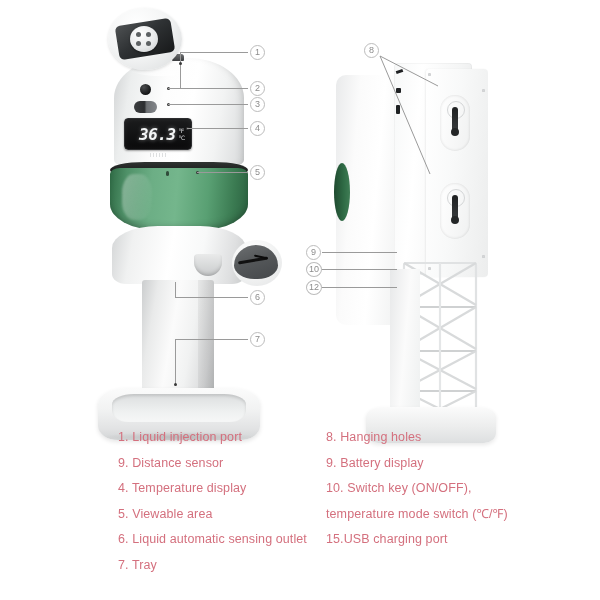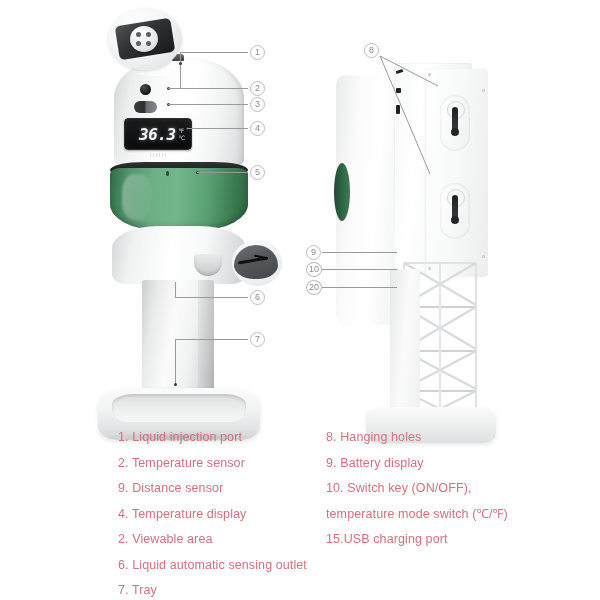--- a/index.html
+++ b/index.html
@@ -422,30 +422,29 @@
     <span>9</span>
   </div>
 
   <div class="leader h" style="left:322px;top:269px;width:75px;"></div>
   <div class="lbl-circle" style="left:306px;top:262px;width:16px;height:15px;">
     <span>10</span>
   </div>
 
   <div class="leader h" style="left:322px;top:287px;width:75px;"></div>
   <div class="lbl-circle" style="left:306px;top:280px;width:16px;height:15px;">
-    <span>20</span>
+    <span>12</span>
   </div>
 
   <div id="captions">
     <div class="cap-col left">
       <div class="cap-item">1. Liquid injection port</div>
-      <div class="cap-item">2. Temperature sensor</div>
       <div class="cap-item">9. Distance sensor</div>
       <div class="cap-item">4. Temperature display</div>
-      <div class="cap-item">2. Viewable area</div>
+      <div class="cap-item">5. Viewable area</div>
       <div class="cap-item">6. Liquid automatic sensing outlet</div>
       <div class="cap-item">7. Tray</div>
     </div>
     <div class="cap-col right">
       <div class="cap-item">8. Hanging holes</div>
       <div class="cap-item">9. Battery display</div>
       <div class="cap-item">10. Switch key (ON/OFF),</div>
       <div class="cap-item">temperature mode switch (℃/℉)</div>
       <div class="cap-item">15.USB charging port</div>
     </div>

